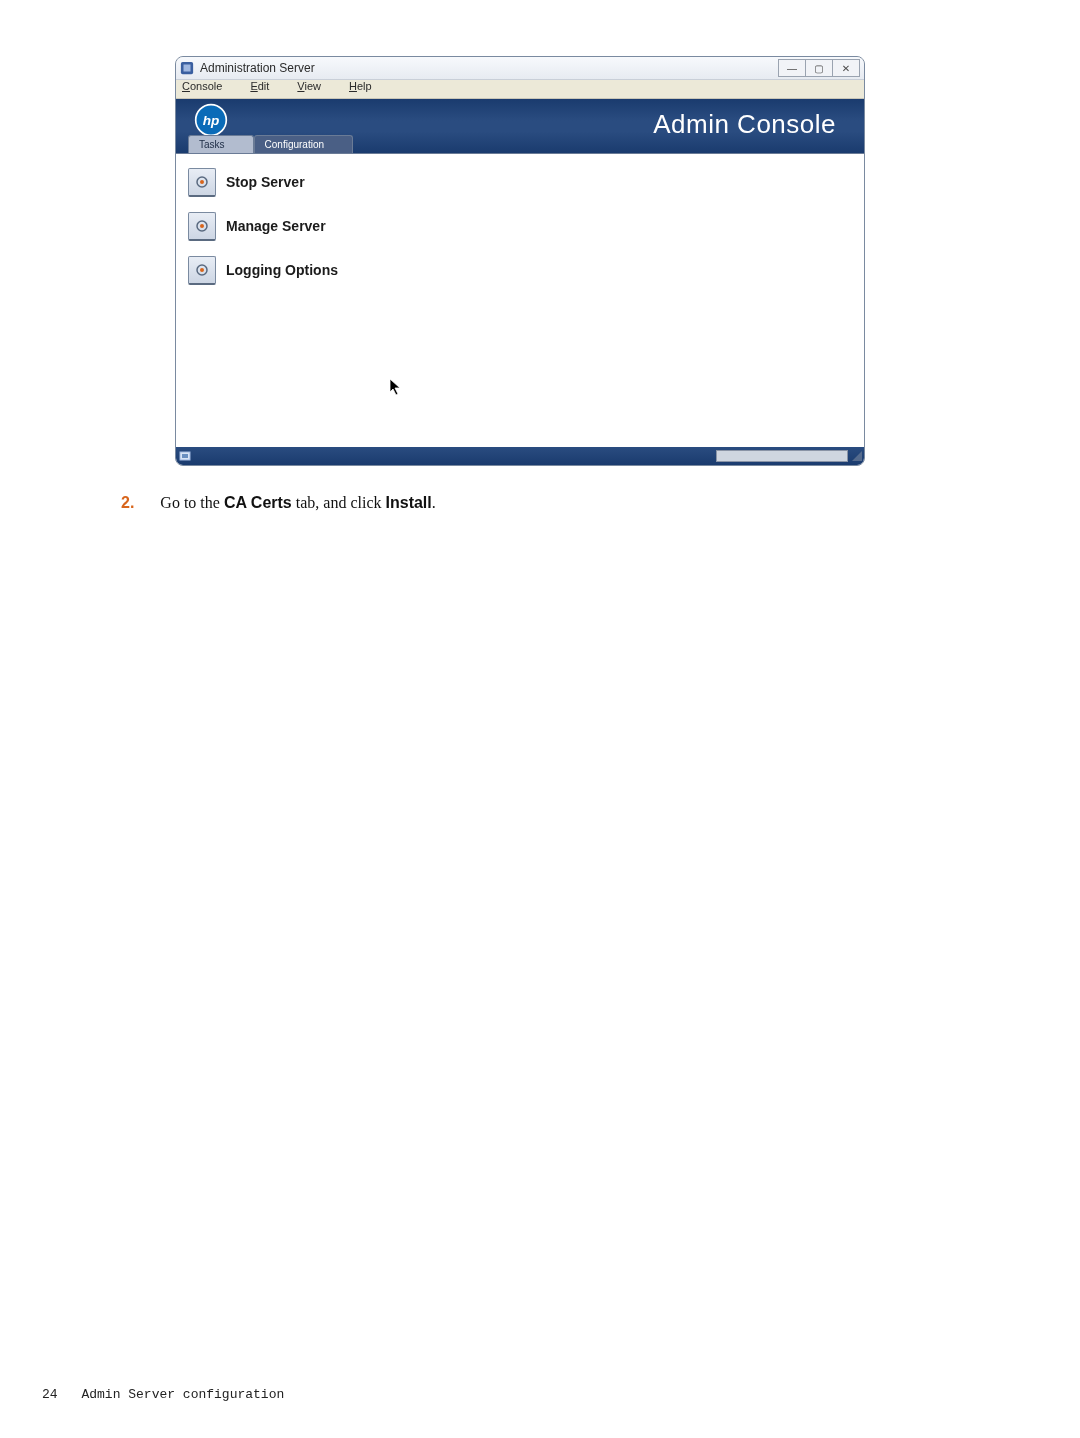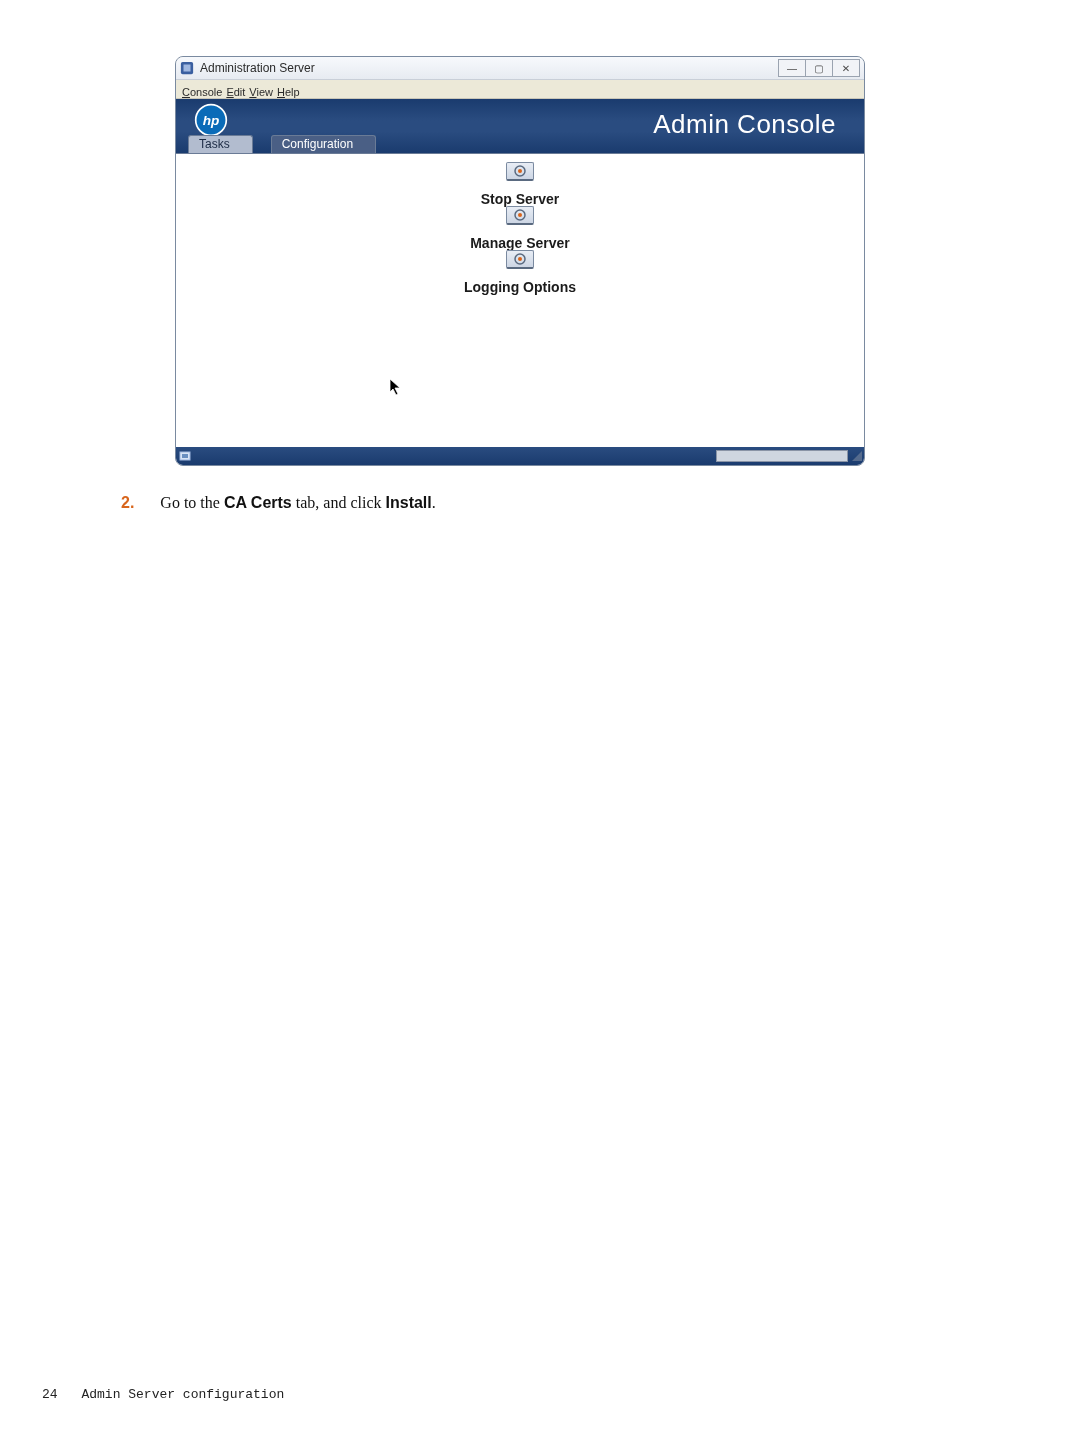--- a/index.html
+++ b/index.html
@@ -61,22 +61,22 @@
     background: #f1f3f7;
     display: flex;
     align-items: center;
     justify-content: center;
     font-size: 10px;
     color: #4a4a4a;
     margin-left: -1px;
   }
   .menubar {
     display: flex;
-    align-items: flex-end;
-    gap: 4px;
+    align-items: flex-start;
+    gap: 28px;
     height: 18px;
     background: #ece9d8;
     padding: 0 6px;
     font-size: 11px;
     color: #2b2b2b;
     border-bottom: 1px solid #c9c6b8;
   }
   .menubar span u { text-decoration: underline; }
   .header-band {
     height: 54px;
@@ -101,28 +101,28 @@
     letter-spacing: 0.5px;
   }
   .tabs-row {
     position: absolute;
     left: 12px;
     bottom: 0;
     display: flex;
     align-items: flex-end;
   }
   .tab {
-    font-size: 12px;
-    padding: 2px 22px 2px 10px;
+    font-size: 10px;
+    padding: 2px 28px 2px 10px;
     border: 1px solid #6a7b96;
     border-bottom: none;
     background: #b2bccf;
     color: #1b2a44;
     border-radius: 3px 3px 0 0;
-    margin-right: 18px;
+    margin-right: 0;
     height: 13px;
     line-height: 13px;
   }
   .tab.active {
     background: #4a5f85;
     color: #ffffff;
     border-color: #6a7b96;
     text-align: right;
   }
   .content-area {
@@ -130,21 +130,20 @@
     height: 296px;
     border-top: 1px solid #6a7b96;
     padding: 8px 12px;
   }
   .task-item {
     display: flex;
     align-items: center;
     height: 40px;
     gap: 10px;
     margin-bottom: 4px;
-    flex-direction: column;
   }
   .task-icon {
     width: 26px;
     height: 26px;
     border: 1px solid #7a8aa0;
     border-bottom: 2px solid #5a6a80;
     background: linear-gradient(#e8edf5, #cdd6e4);
     border-radius: 2px;
     display: flex;
     align-items: center;

